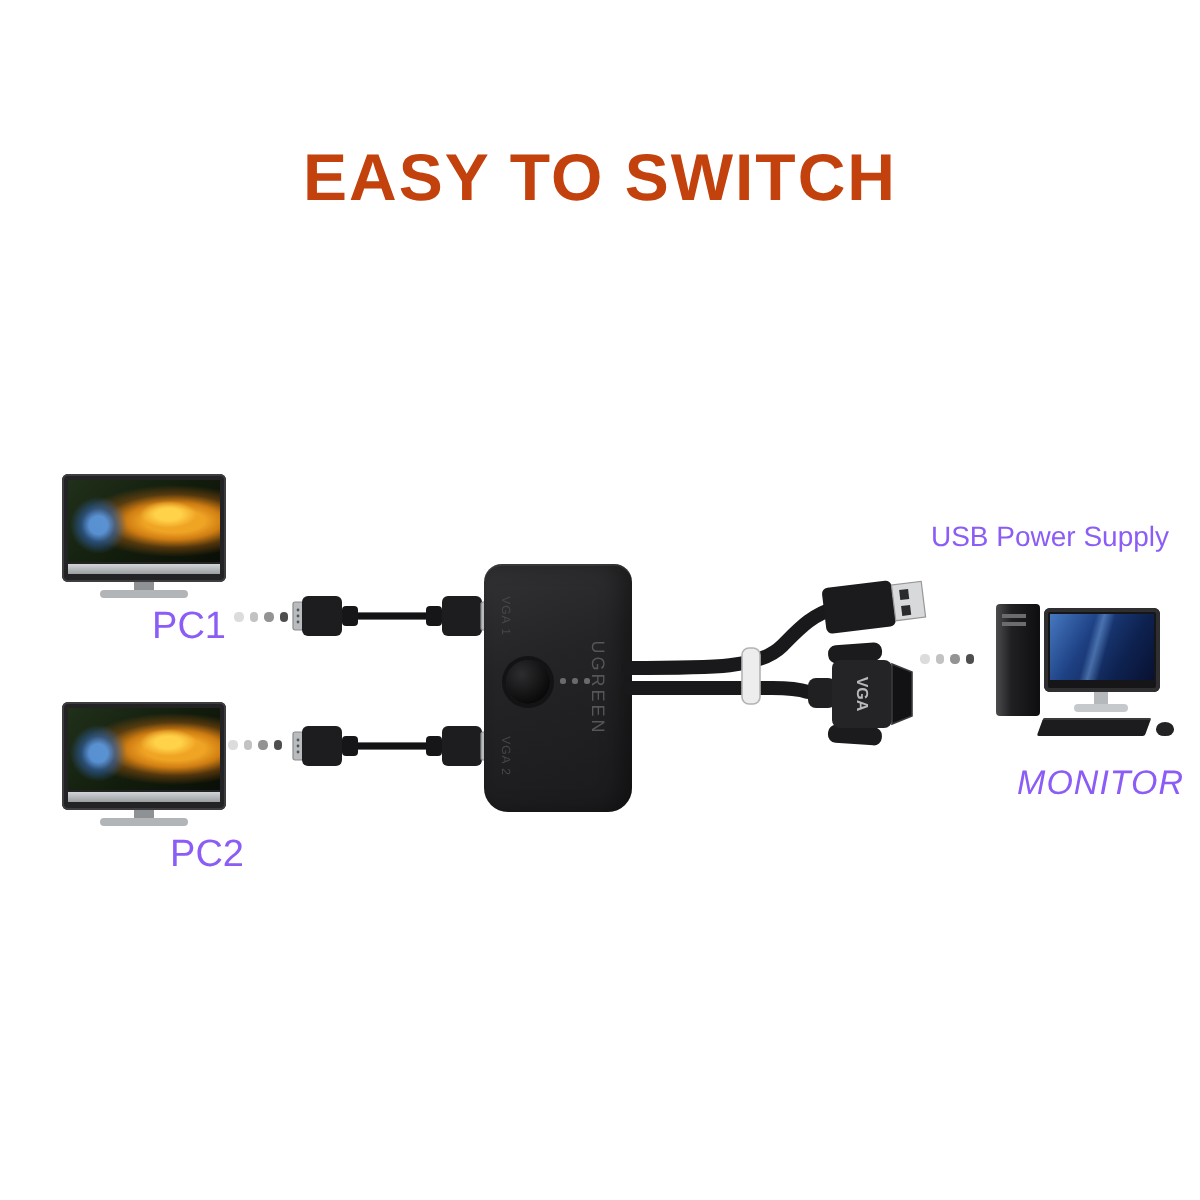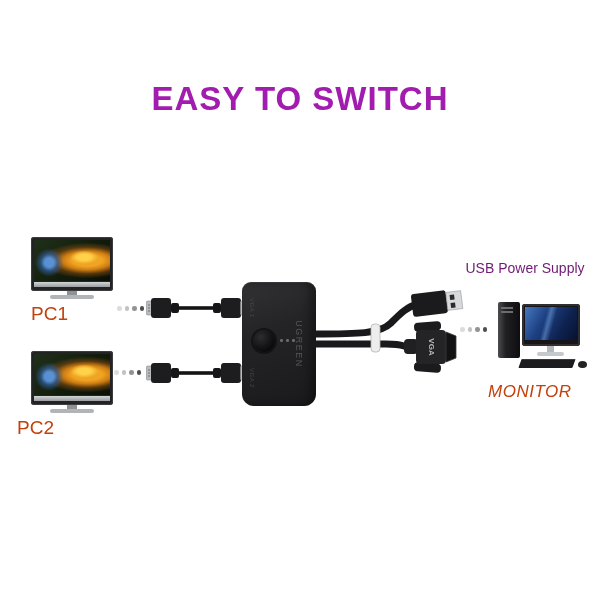--- a/index.html
+++ b/index.html
@@ -1,36 +1,36 @@
 <!DOCTYPE html>
 <html><head>
 <meta charset="utf-8">
 <style>
   html,body{margin:0;padding:0;background:#fff;}
   .stage{position:relative;width:600px;height:600px;background:#ffffff;overflow:hidden;
          font-family:"Liberation Sans",sans-serif;}
-  .title{position:absolute;left:0;right:0;top:80px;text-align:center;
-         font-size:33px;font-weight:700;letter-spacing:1px;color:#a21caf;}
+  .title{position:absolute;left:0;right:0;top:70px;text-align:center;
+         font-size:33px;font-weight:700;letter-spacing:1px;color:#c2410c;}
 
   
   .tv{position:absolute;width:82px;height:64px;}
   .tv-bezel{position:absolute;left:0;top:0;width:82px;height:54px;background:#232325;
             border-radius:3px;box-shadow:inset 0 0 0 1px #3d3d40;}
   .tv-screen{position:absolute;left:3px;top:3px;width:76px;height:41px;
     background:
       radial-gradient(circle at 20% 55%, rgba(90,150,220,0.95) 0 7%, rgba(50,100,170,0.65) 13%, rgba(30,60,110,0) 22%),
       radial-gradient(ellipse at 66% 42%, #ffd24a 0 9%, rgba(255,210,74,0) 20%),
       radial-gradient(ellipse at 70% 50%, #f0a424 0 20%, #cf7d12 32%, rgba(140,80,15,0.55) 46%, rgba(40,40,10,0) 62%),
       linear-gradient(135deg,#20301a 0%,#121c0c 55%,#0a0f07 100%);}
   .tv-chin{position:absolute;left:3px;top:45px;width:76px;height:5px;
            background:linear-gradient(#d2d5d7,#9b9ea1);}
   .tv-neck{position:absolute;left:36px;top:54px;width:10px;height:4px;background:#8f9294;}
   .tv-base{position:absolute;left:19px;top:58px;width:44px;height:4px;background:#b2b5b8;border-radius:2px;}
 
-  .dev-label{position:absolute;font-size:19px;color:#c2410c;text-align:left;}
+  .dev-label{position:absolute;font-size:19px;color:#8b5cf6;text-align:right;}
 
   
   .dots{position:absolute;display:flex;gap:3px;align-items:center;}
   .dots i{display:block;width:4.5px;height:4.5px;border-radius:50%;}
   .d1{background:#dcdcdc}.d2{background:#c2c2c2}.d3{background:#939393}.d4{background:#4e4e4e}
 
   .cable-svg{position:absolute;}
 
   
   .box{position:absolute;left:242px;top:282px;width:74px;height:124px;
@@ -42,21 +42,21 @@
        box-shadow:0 0 0 2px #131315, 0 1px 1px rgba(255,255,255,0.05);}
   .box-dots{position:absolute;left:38px;top:57px;display:flex;gap:3.5px;}
   .box-dots i{display:block;width:2.5px;height:2.5px;border-radius:50%;background:#6a6a6d;}
   .brand{position:absolute;left:57px;top:62px;transform:translate(-50%,-50%) rotate(90deg);
        font-size:9px;letter-spacing:1.5px;color:#56565a;white-space:nowrap;}
   .port-label{position:absolute;transform:translate(-50%,-50%) rotate(90deg);
        font-size:6px;letter-spacing:0.5px;color:#4d4d50;white-space:nowrap;opacity:0.85;}
 
   
   .usb-note{position:absolute;left:450px;top:260px;width:150px;text-align:center;
-       font-size:14px;color:#701a75;}
+       font-size:14px;color:#8b5cf6;}
 
   .pc{position:absolute;left:492px;top:296px;width:96px;height:80px;}
   .pc-tower{position:absolute;left:6px;top:6px;width:22px;height:56px;border-radius:2px;
        background:linear-gradient(90deg,#4c4c4e 0%,#202022 35%,#0e0e10 100%);}
   .pc-tower i{position:absolute;left:3px;width:12px;height:1.5px;background:#6c6c6f;display:block;}
   .pc-mon{position:absolute;left:30px;top:8px;width:58px;height:42px;background:#161618;
        border-radius:3px;box-shadow:inset 0 0 0 2px #2f2f32;}
   .pc-screen{position:absolute;left:33px;top:11px;width:52px;height:33px;
        background:
         linear-gradient(105deg, rgba(0,0,0,0) 38%, rgba(130,180,240,0.45) 45%, rgba(0,0,0,0) 54%),
@@ -84,21 +84,21 @@
   </div>
   <div class="dev-label" style="left:31px;top:303px;width:82px;">PC1</div>
 
   <div class="tv" style="left:31px;top:351px;">
     <div class="tv-bezel"></div>
     <div class="tv-screen"></div>
     <div class="tv-chin"></div>
     <div class="tv-neck"></div>
     <div class="tv-base"></div>
   </div>
-  <div class="dev-label" style="left:17px;top:417px;width:82px;">PC2</div>
+  <div class="dev-label" style="left:40px;top:417px;width:82px;">PC2</div>
 
   <div class="dots" style="left:117px;top:306px;">
     <i class="d1"></i>
       <i class="d2"></i>
       <i class="d3"></i>
       <i class="d4"></i>
   </div>
   <div class="dots" style="left:114px;top:370px;">
     <i class="d1"></i>
       <i class="d2"></i>

